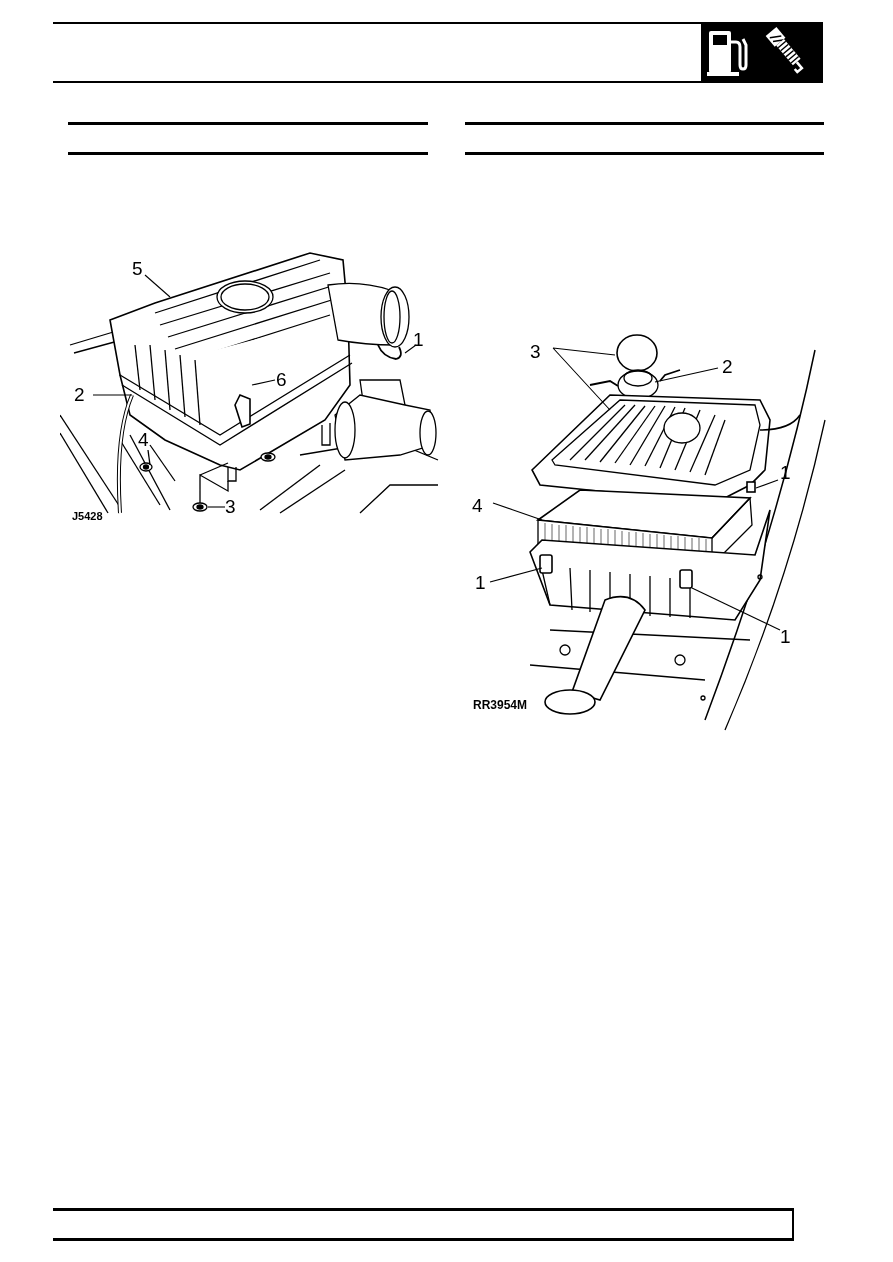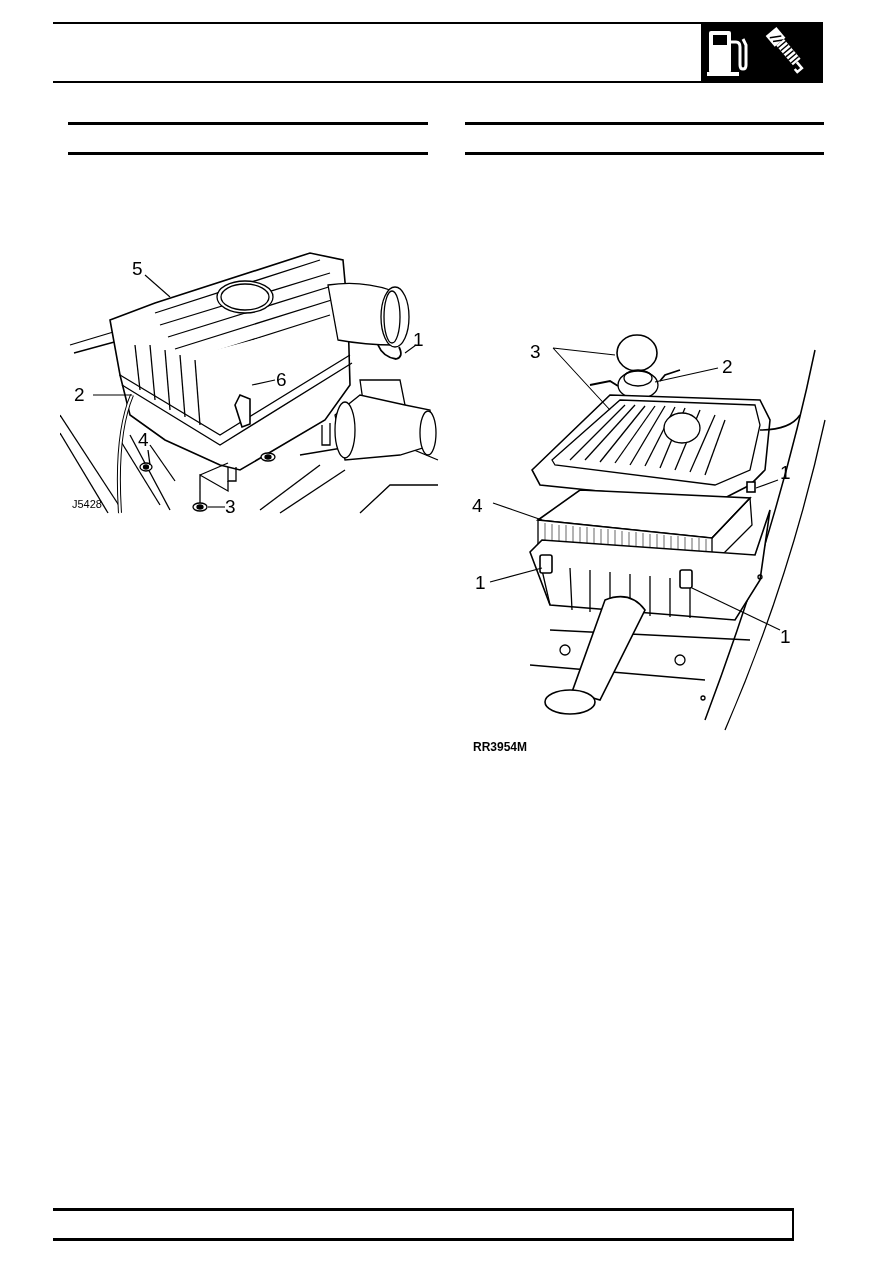--- a/index.html
+++ b/index.html
@@ -131,21 +131,21 @@
       <path d="M192 140 L215 135" stroke-width="1.1"></path>
       <path d="M345 108 L356 100" stroke-width="1.1"></path>
     </g>
   </svg>
   <span class="callout" style="left:353px; top:85px;">1</span>
   <span class="callout" style="left:14px; top:140px;">2</span>
   <span class="callout" style="left:165px; top:252px;">3</span>
   <span class="callout" style="left:78px; top:185px;">4</span>
   <span class="callout" style="left:72px; top:14px;">5</span>
   <span class="callout" style="left:216px; top:125px;">6</span>
-  <span class="figid" style="left:12px; top:253px;">J5428</span>
+  <span class="figid" style="left:12px; top:265px;font-weight:bold;">J5428</span>
 </div>
 
 <div class="fig" style="left:460px; top:320px; width:380px; height:420px;">
   <svg width="380" height="420" viewBox="0 0 380 420">
     <g stroke="#000" fill="none" stroke-width="1.3">
 
       <path d="M355 30 Q320 200 245 400" stroke-width="1.5"></path>
       <path d="M365 100 Q330 260 265 410"></path>
       <path d="M70 345 L245 360"></path>
       <path d="M90 310 L290 320"></path>
@@ -200,19 +200,19 @@
       <path d="M30 262 L82 248" stroke-width="1.1"></path>
       <path d="M232 268 L320 310" stroke-width="1.1"></path>
     </g>
   </svg>
   <span class="callout" style="left:320px; top:143px;">1</span>
   <span class="callout" style="left:15px; top:253px;">1</span>
   <span class="callout" style="left:320px; top:307px;">1</span>
   <span class="callout" style="left:262px; top:37px;">2</span>
   <span class="callout" style="left:70px; top:22px;">3</span>
   <span class="callout" style="left:12px; top:176px;">4</span>
-  <span class="figid bold" style="left:13px; top:420px;">RR3954M</span>
+  <span class="figid bold" style="left:13px; top:378px;">RR3954M</span>
 </div>
 
 <div class="hline" style="left:53px; top:1208px; width:741px; height:3px;"></div>
 <div class="hline" style="left:53px; top:1238px; width:741px; height:3px;"></div>
 <div class="vline" style="left:792px; top:1210px; width:2px; height:31px;"></div>
 <div class="abs" style="left:60px; top:1216px; font-size:12px;"></div>
 
 </body></html>

